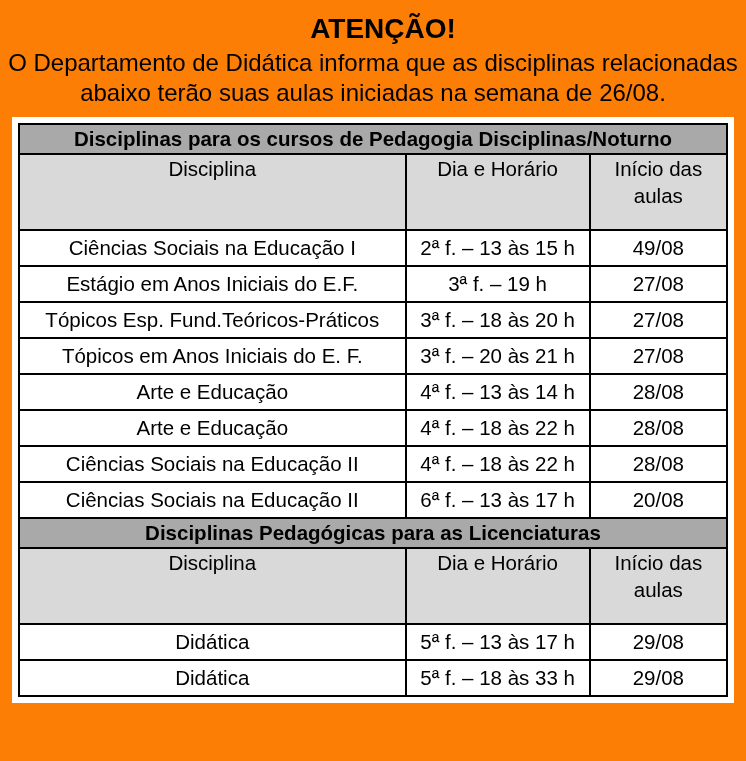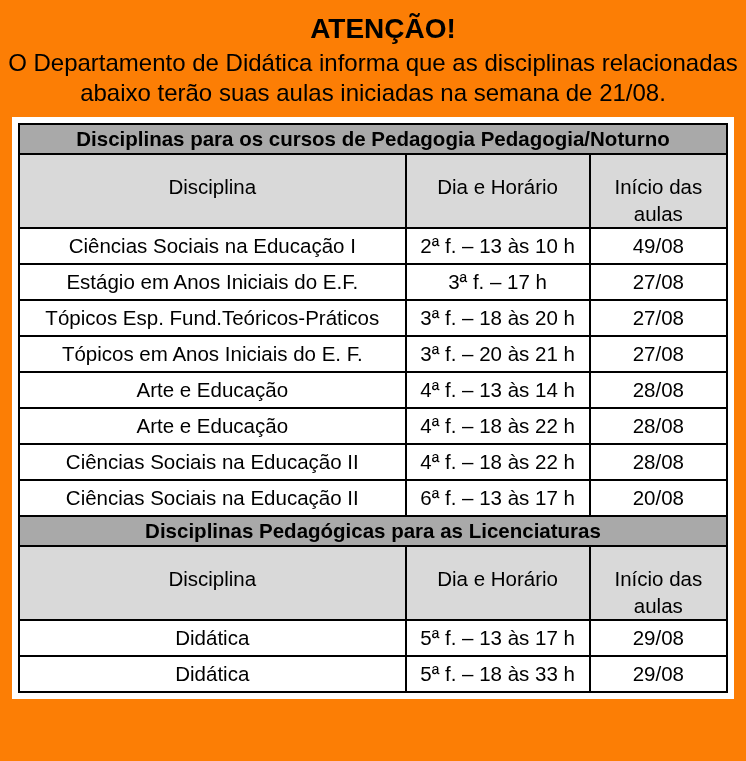--- a/index.html
+++ b/index.html
@@ -53,64 +53,64 @@
     padding: 0 3px;
     overflow: hidden;
     white-space: nowrap;
   }
   td.section-title-cell {
     height: 30px;
     font-weight: bold;
     background: var(--section-bg);
   }
   tr.colhead-row td {
-    height: 64px;
+    height: 76px;
     vertical-align: top;
-    padding-top: 18px;
+    padding-top: 0;
     background: var(--colhead-bg);
     white-space: normal;
     line-height: 27px;
   }
   tr.data-row td {
     height: 36px;
     background: #FFFFFF;
   }
 </style>
 </head>
 <body>
 
 <div class="notice">
   <h1 class="notice-title">ATENÇÃO!</h1>
-  <p class="notice-body">O Departamento de Didática informa que as disciplinas relacionadas abaixo terão suas aulas iniciadas na semana de 21/08.</p>
+  <p class="notice-body">O Departamento de Didática informa que as disciplinas relacionadas abaixo terão suas aulas iniciadas na semana de 26/08.</p>
 </div>
 
 <div class="panel">
   <table class="schedule">
     <colgroup>
       <col style="width:54.6%">
       <col style="width:26.0%">
       <col style="width:19.4%">
     </colgroup>
     <tbody>
         <tr class="section-row">
-          <td colspan="3" class="section-title-cell">Disciplinas para os cursos de Pedagogia Pedagogia/Noturno</td>
+          <td colspan="3" class="section-title-cell">Disciplinas para os cursos de Pedagogia Disciplinas/Noturno</td>
         </tr>
         <tr class="colhead-row">
           <td>Disciplina</td>
           <td>Dia e Horário</td>
           <td>Início das aulas</td>
         </tr>
         <tr class="data-row">
           <td>Ciências Sociais na Educação I</td>
-          <td>2ª f. – 13 às 10 h</td>
+          <td>2ª f. – 13 às 15 h</td>
           <td>49/08</td>
         </tr>
         <tr class="data-row">
           <td>Estágio em Anos Iniciais do E.F.</td>
-          <td>3ª f. – 17 h</td>
+          <td>3ª f. – 19 h</td>
           <td>27/08</td>
         </tr>
         <tr class="data-row">
           <td>Tópicos Esp. Fund.Teóricos-Práticos</td>
           <td>3ª f. – 18 às 20 h</td>
           <td>27/08</td>
         </tr>
         <tr class="data-row">
           <td>Tópicos em Anos Iniciais do E. F.</td>
           <td>3ª f. – 20 às 21 h</td>

